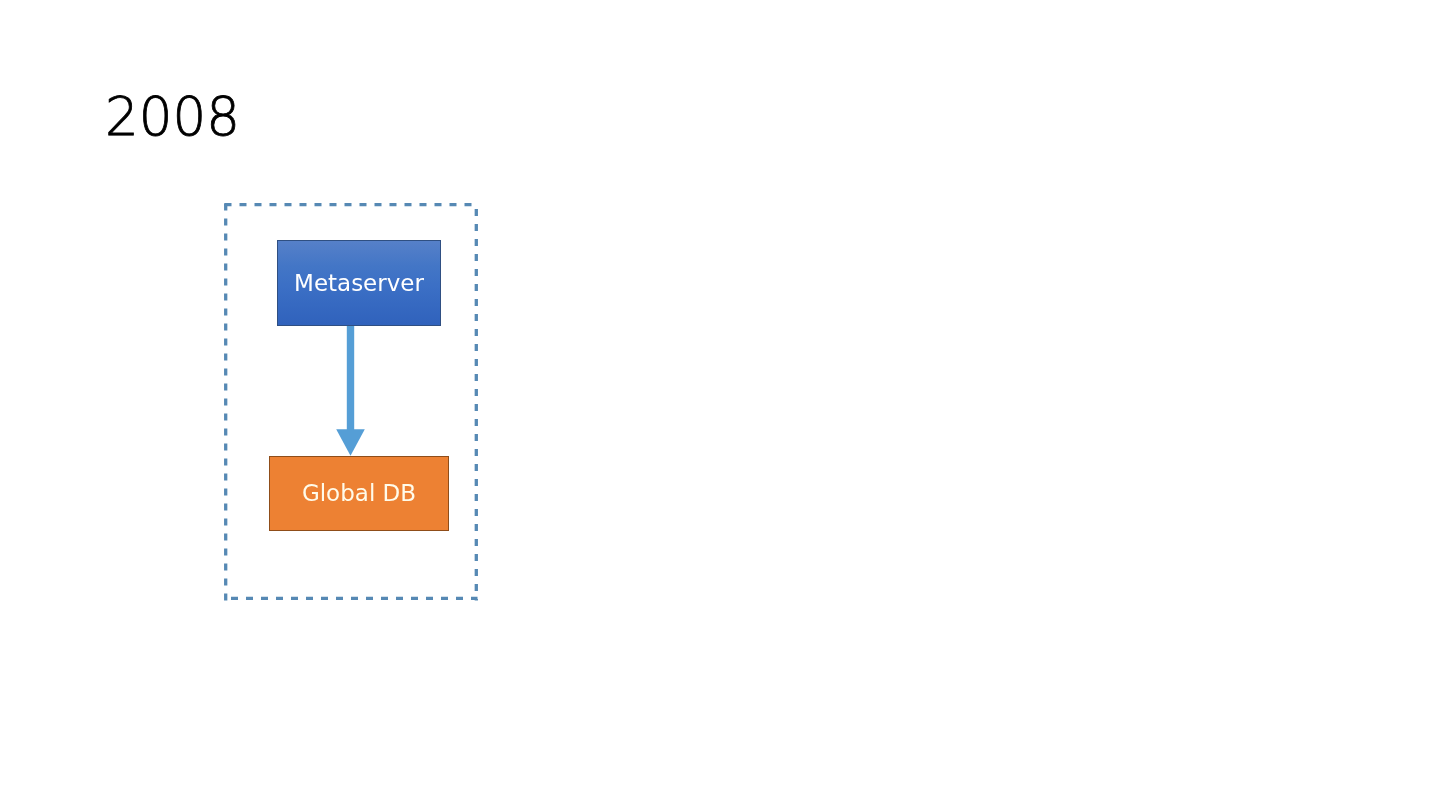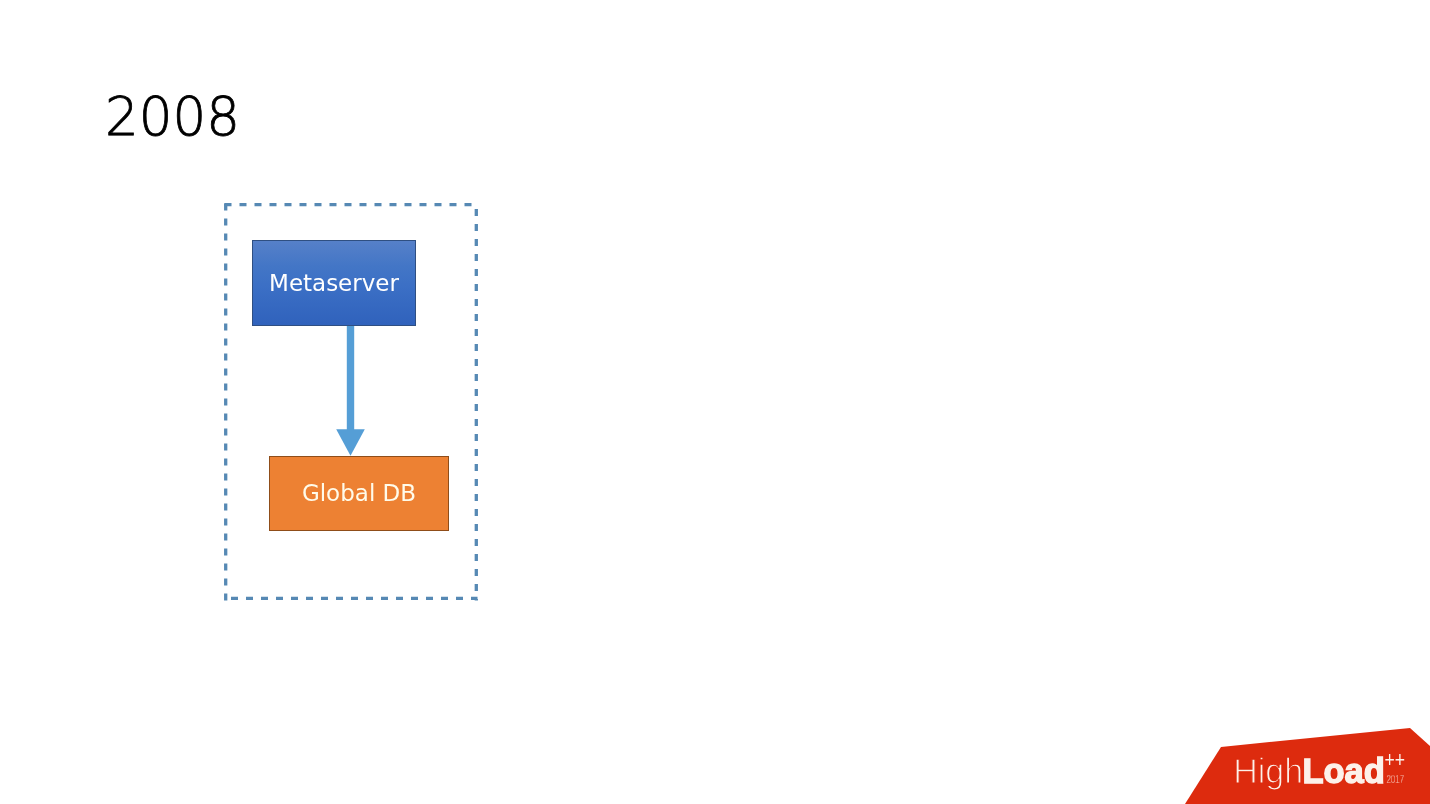--- a/index.html
+++ b/index.html
@@ -1,34 +1,34 @@
 <!DOCTYPE html>
 <html><head>
 <meta charset="utf-8">
 <style>
   html,body{margin:0;padding:0;}
   body{width:1430px;height:804px;background:#ffffff;overflow:hidden;
        font-family:"DejaVu Sans",sans-serif;-webkit-font-smoothing:antialiased;}
-  .slide{position:relative;width:1430px;height:804px;background:#fff;overflow:hidden;}
+  .slide{position:relative;width:1430px;height:804px;background:#fff;overflow:hidden;border-radius:17px;}
 
   
   .slide-title{position:absolute;left:105px;top:90px;
     font-family:"DejaVu Sans",sans-serif;font-weight:200;
     font-size:53px;line-height:1;color:#000000;
     -webkit-text-stroke:0.8px #000000;}
 
   
   .diagram{position:absolute;left:0;top:0;width:1430px;height:804px;}
 
   .node{position:absolute;box-sizing:border-box;display:flex;
     align-items:center;justify-content:center;}
   .node-label{font-family:"DejaVu Sans",sans-serif;font-size:23px;
     color:#ffffff;line-height:1;white-space:nowrap;}
 
-  .node-meta{left:252px;top:240px;width:164px;height:86px;
+  .node-meta{left:277px;top:240px;width:164px;height:86px;
     background:linear-gradient(180deg,#5680c9 0%,#4376c6 30%,#3b6fc5 55%,#3062bc 100%);
     border:1.2px solid #2f4f82;}
   .node-db{left:269px;top:456px;width:180px;height:75px;
     background:#ed8133;border:1.5px solid #8f4d19;}
   .node-db .node-label{color:#fffbea;}
 
   
   .logo{position:absolute;left:1180px;top:718px;width:250px;height:86px;}
   .logo svg{display:block;}
 </style>
@@ -54,23 +54,14 @@
   </svg>
 
   <div class="node node-meta">
     <span class="node-label">Metaserver</span>
   </div>
 
   <div class="node node-db">
     <span class="node-label">Global DB</span>
   </div>
 
-  <div class="logo">
-    <svg viewBox="0 0 250 86" width="250" height="86">
-      <polygon points="41,29 230,10 250,28 250,86 5,86" fill="#dd2b0e"></polygon>
-      <text x="53.2" y="65.3" font-family="Liberation Sans, sans-serif" font-size="35" font-weight="400" fill="#fdf1ea" stroke="#dd2b0e" stroke-width="1.25" paint-order="fill stroke" textLength="70" lengthAdjust="spacingAndGlyphs">High</text>
-      <text x="122.4" y="65.3" font-family="Liberation Sans, sans-serif" font-size="35" font-weight="700" fill="#fdf1ea" stroke="#fdf1ea" stroke-width="1.4" paint-order="stroke fill" textLength="82.5" lengthAdjust="spacingAndGlyphs">Load</text>
-      <text x="204.4" y="48.8" font-family="Liberation Sans, sans-serif" font-size="22" font-weight="400" fill="#fdf1ea" textLength="20.5" lengthAdjust="spacingAndGlyphs">++</text>
-      <text x="206.4" y="64.8" font-family="Liberation Sans, sans-serif" font-size="10" font-weight="400" fill="#fdf1ea" stroke="#dd2b0e" stroke-width="0.35" paint-order="fill stroke" textLength="17.8" lengthAdjust="spacingAndGlyphs">2017</text>
-    </svg>
-  </div>
 
 </div>
 
 </body></html>

